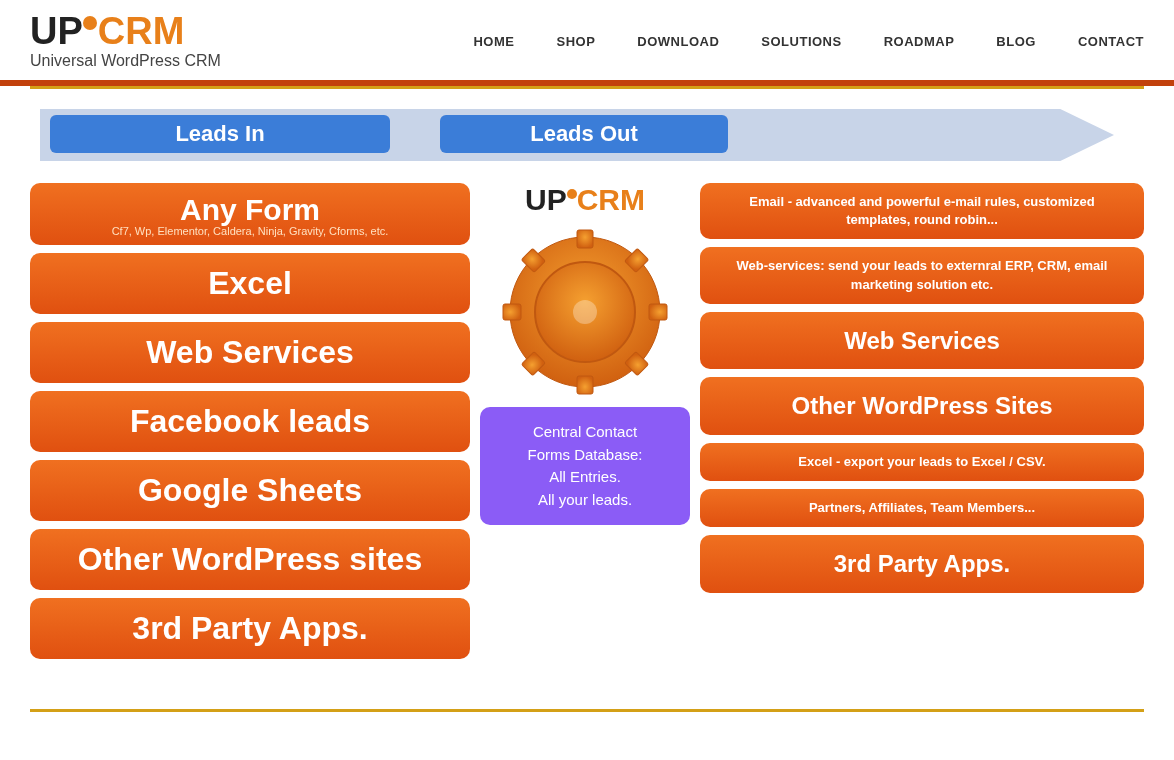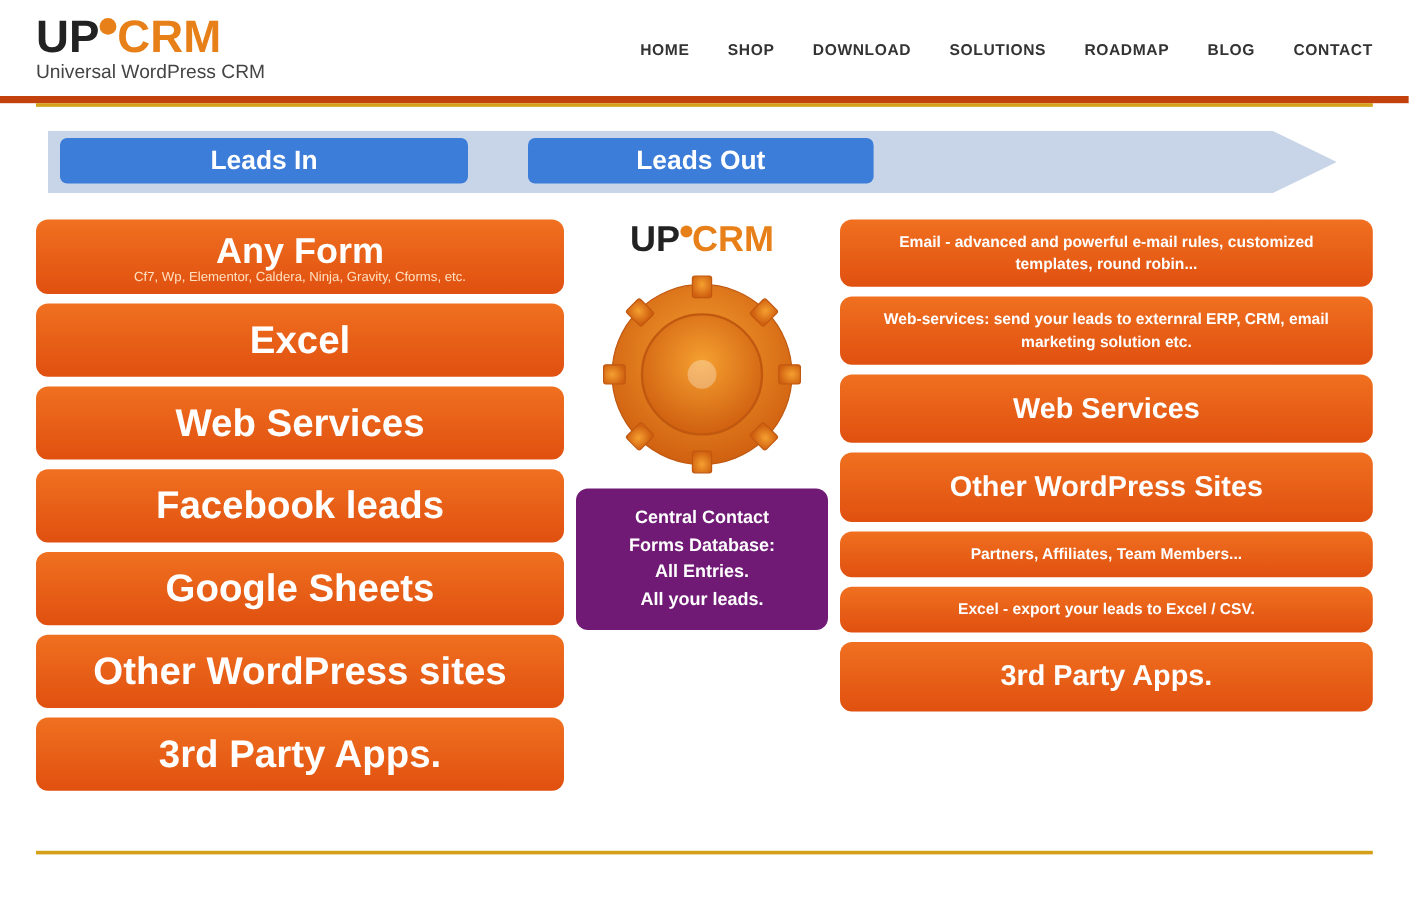--- a/index.html
+++ b/index.html
@@ -39,21 +39,21 @@
       vertical-align: super;
       margin-right: 1px;
     }
     .logo-subtitle {
       font-size: 16px;
       color: #444;
       margin-top: 2px;
     }
     nav {
       display: flex;
-      gap: 32px;
+      gap: 42px;
       align-items: center;
       margin-left: 25px;
     }
     nav a {
       text-decoration: none;
       color: #333;
       font-size: 13px;
       font-weight: 700;
       letter-spacing: 0.5px;
     }
@@ -197,27 +197,27 @@
       transform: translate(-50%, -50%);
       text-align: center;
       font-size: 16px;
       font-weight: 900;
       color: white;
       line-height: 1.3;
       text-shadow: 1px 1px 2px rgba(0,0,0,0.4);
     }
 
     .blue-box {
-      background: #701a75;
+      background: #8b5cf6;
       color: white;
       border-radius: 10px;
       text-align: center;
       padding: 14px 16px;
       font-size: 15px;
-      font-weight: 700;
+      font-weight: 400;
       line-height: 1.5;
       width: 100%;
     }
 
     
     .col-right {
       flex: 1;
       display: flex;
       flex-direction: column;
       gap: 8px;
@@ -380,25 +380,25 @@
 
       <div class="orange-btn-sm large-text">
         <span>Web Services</span>
       </div>
 
       <div class="orange-btn-sm large-text">
         <span>Other WordPress Sites</span>
       </div>
 
       <div class="orange-btn-sm">
+        <span>Excel - export your leads to Excel / CSV.</span>
+      </div>
+
+      <div class="orange-btn-sm">
         <span>Partners, Affiliates, Team Members...</span>
-      </div>
-
-      <div class="orange-btn-sm">
-        <span>Excel - export your leads to Excel / CSV.</span>
       </div>
 
       <div class="orange-btn-sm large-text">
         <span>3rd Party Apps.</span>
       </div>
 
     </div>
 
   </div>
 </div>

